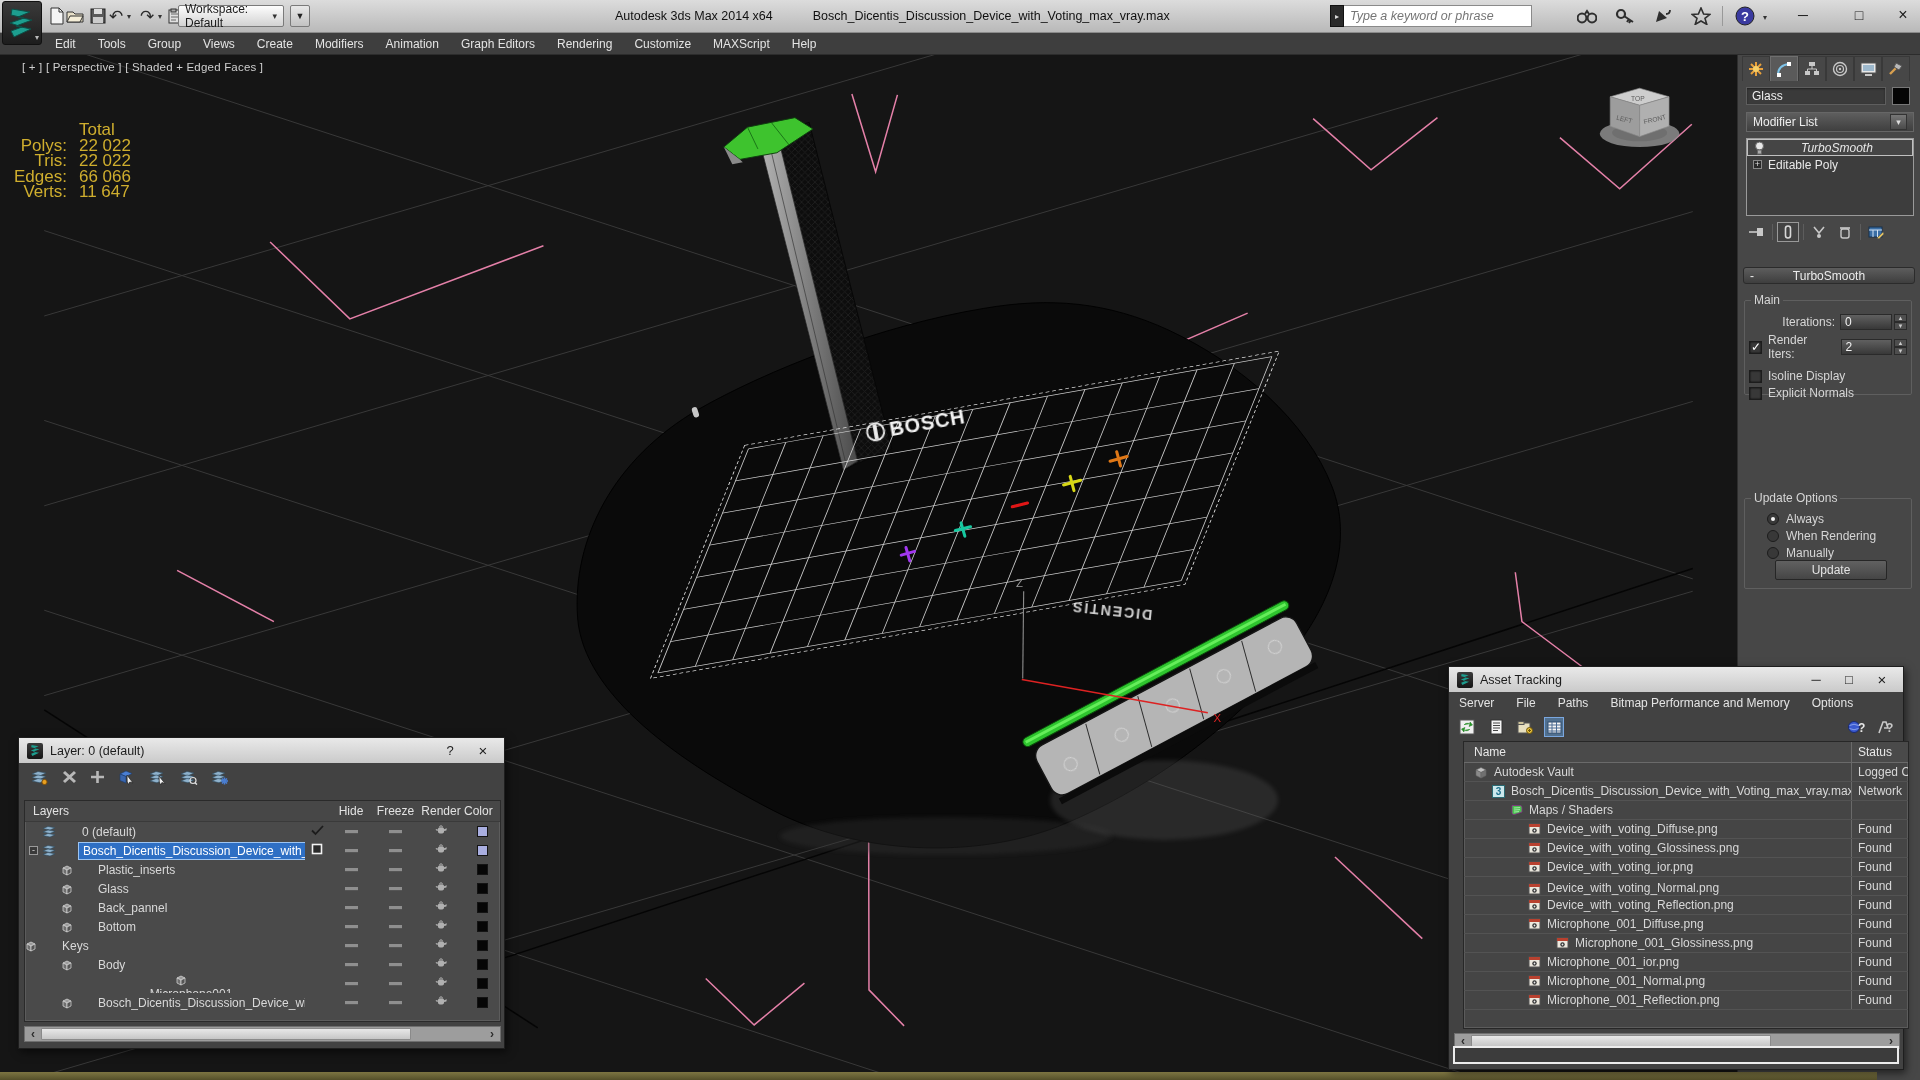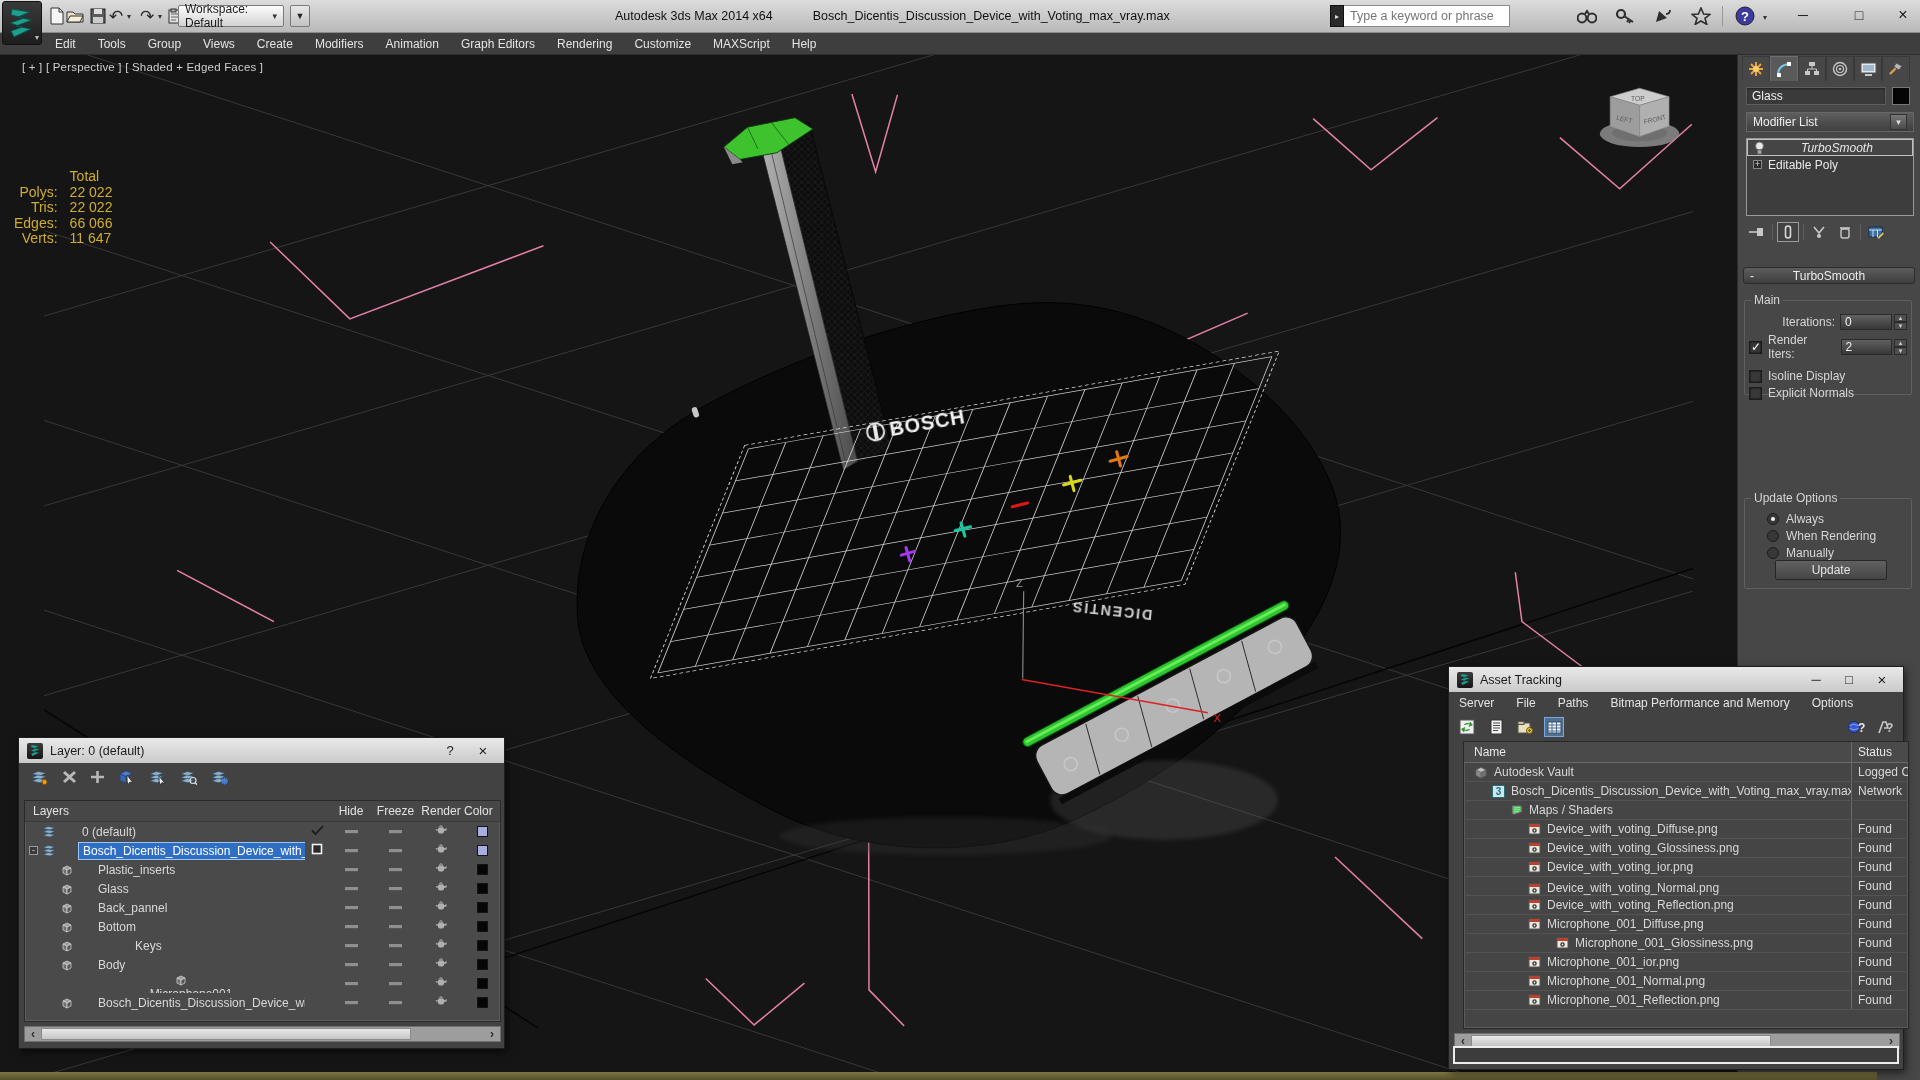--- a/index.html
+++ b/index.html
@@ -20,38 +20,38 @@
     background:linear-gradient(#fdfdfd,#d2d2d2); border:1px solid #7a7a7a; border-radius:2px;
     color:#1a1a1a; font-size:12px; display:flex; align-items:center; padding:0 6px; }
   .workspace .arrow { margin-left:auto; font-size:9px; color:#333; }
   .qa-flyout { position:absolute; left:290px; top:5px; width:20px; height:22px;
     background:linear-gradient(#e8e8e8,#c2c2c2); border:1px solid #7a7a7a; border-radius:2px;
     color:#222; font-size:9px; display:flex; align-items:center; justify-content:center; }
   .titles { position:absolute; left:615px; top:9px; display:flex; gap:40px; color:#101010; font-size:12.5px; }
   .search-wrap { position:absolute; left:1330px; top:5px; display:flex; align-items:center; }
   .search-arrow { width:14px; height:22px; background:#2a2a2a; color:#ddd; font-size:8px;
     display:flex; align-items:center; justify-content:center; border:1px solid #111; }
-  .search-input { width:166px; height:22px; border:1px solid #8a8a8a; border-left:none; padding:0 6px;
-    color:#666; font-size:12.5px; background:#fff; outline:none;
+  .search-input { width:188px; height:22px; border:1px solid #8a8a8a; border-left:none; padding:0 6px;
+    font-style:italic; color:#666; font-size:12.5px; background:#fff; outline:none;
     font-family:"Liberation Sans", sans-serif; }
   .tb-icon { position:absolute; top:4px; width:26px; height:24px; display:flex; align-items:center;
     justify-content:center; }
   .tb-sep { position:absolute; top:6px; width:1px; height:20px; background:#999; }
   .win-btn { position:absolute; top:4px; width:30px; height:22px; display:flex; align-items:center;
     justify-content:center; color:#1a1a1a; font-size:14px; }
 
   
   .menubar { position:absolute; left:0; top:33px; width:1920px; height:22px; background:#3e3e3e;
     border-bottom:1px solid #2c2c2c; display:flex; align-items:center; padding-left:44px; z-index:40; }
   .menu-item { color:#e4e4e4; font-size:12px; padding:3px 11px; cursor:default; }
 
   
   .viewport { position:absolute; left:0; top:55px; width:1737px; height:1025px; background:#151515; }
   .vp-label { position:absolute; left:22px; top:6px; color:#cfcfcf; font-size:11.5px; letter-spacing:.2px; }
-  .vp-stats { position:absolute; left:14px; top:68px; color:#cfae2e; font-size:14px; line-height:14.5px;margin-top:46px; }
+  .vp-stats { position:absolute; left:14px; top:68px; color:#cfae2e; font-size:17px; line-height:14.5px; }
   .vp-stats table { border-collapse:collapse; }
   .vp-stats td { padding:0 0 1px 0; }
   .vp-stats .lab { text-align:right; padding-right:12px; }
   .olive-strip { position:absolute; left:0; top:1072px; width:1877px; height:8px;
     background:linear-gradient(#7d7542,#55502a); z-index:20; }
 
   
   .cmd-panel { position:absolute; left:1737px; top:55px; width:183px; height:1025px; background:#474747;
     border-left:1px solid #2e2e2e; }
   .cp-tabs { position:absolute; left:4px; top:1px; display:flex; }
@@ -909,21 +909,21 @@
                 <path d="M10 4.2 L12.8 3.2 L12.4 5.4 L10 6 Z" fill="#b0b0b0"></path>
                 <path d="M4 4.5 L1.6 4 L2.2 5.6 L4 5.8 Z" fill="#b0b0b0"></path>
                 <path d="M5.5 2.4 Q5.5 .8 7 .8 Q8.5 .8 8.5 2.4" fill="none" stroke="#b0b0b0" stroke-width="1"></path>
               </svg></span>
           </span>
           <span class="ccell" style="width: 36px;">
             <span class="swatch" style="background: rgb(6, 6, 6);"></span>
           </span>
         </div>
         <div class="lrow">
-          <div class="lleft" style="width: 292px; padding-left: 36px; gap: 37px;">
+          <div class="lleft" style="width: 292px; ">
             <span class="licon">
               <svg width="12" height="12">
                 <path d="M2 4 L6 2 L10 4 L6 6 Z" fill="#9a9a9a" stroke="#ddd" stroke-width=".7"></path>
                 <path d="M2 4 L6 6 L6 11 L2 9 Z" fill="#6e6e6e" stroke="#ddd" stroke-width=".7"></path>
                 <path d="M10 4 L6 6 L6 11 L10 9 Z" fill="#555" stroke="#ddd" stroke-width=".7"></path>
               </svg>
             </span>
             <span class="lname">Keys</span>
           </div>
           <span class="ccell" style="width: 24px;"></span>

